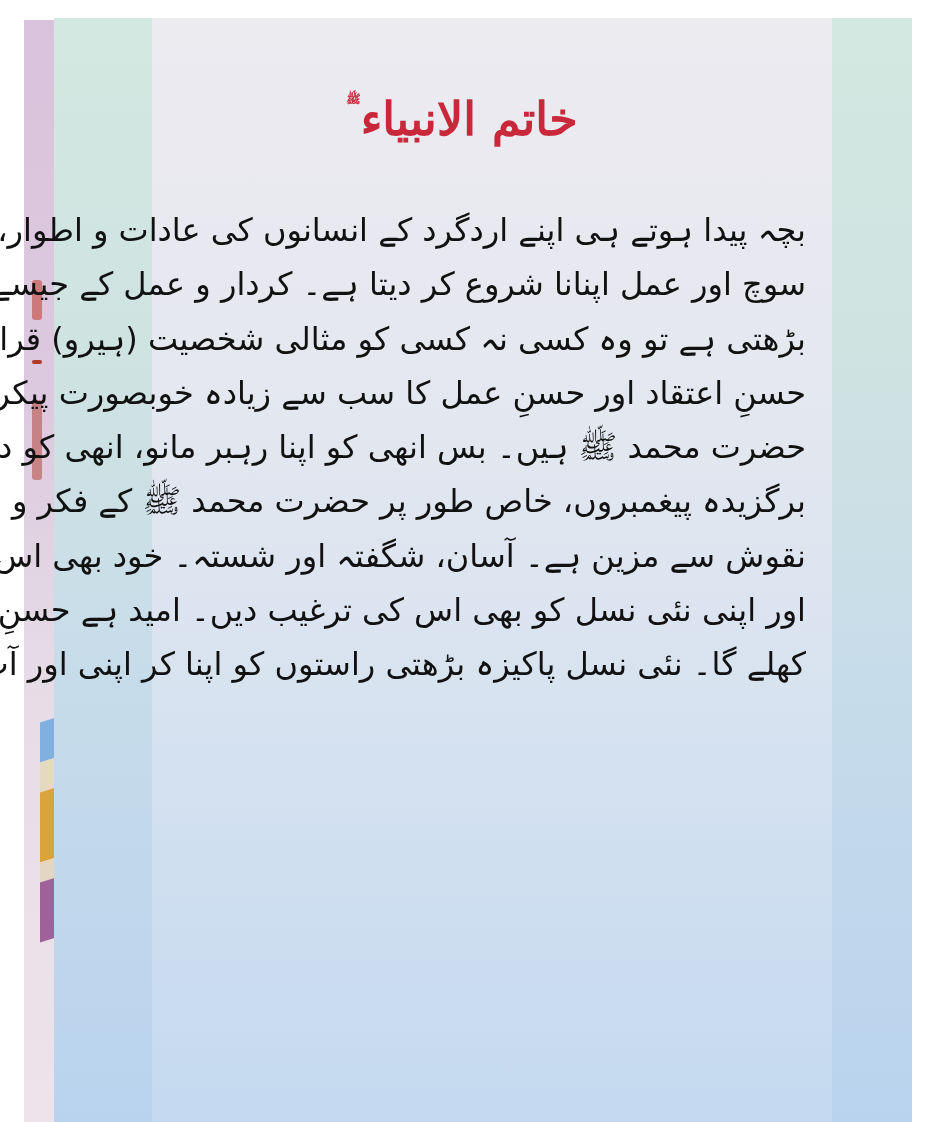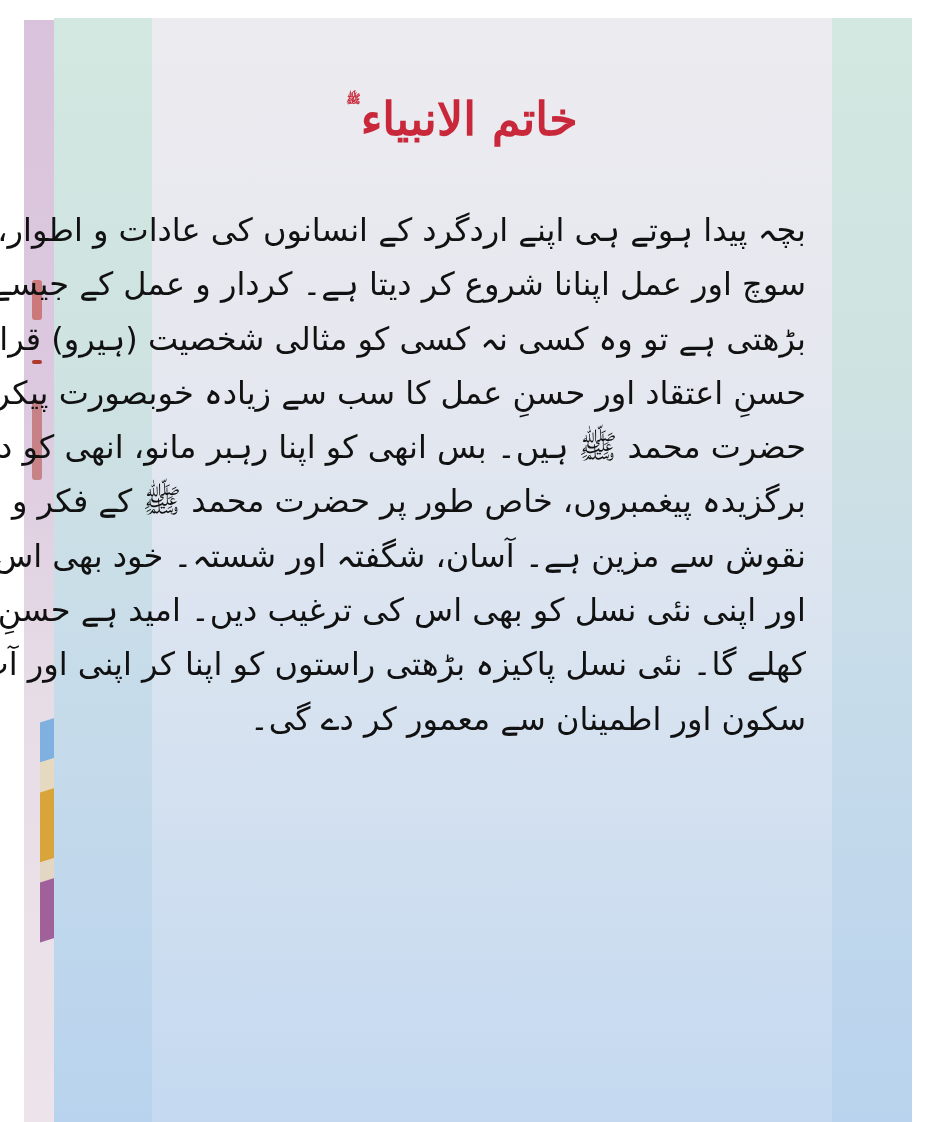--- a/index.html
+++ b/index.html
@@ -64,14 +64,13 @@
 <div class="body-text">
   <span class="line">بچہ پیدا ہوتے ہی اپنے اردگرد کے انسانوں کی عادات و اطوار، زبان،</span>
   <span class="line">سوچ اور عمل اپنانا شروع کر دیتا ہے۔ کردار و عمل کے جیسے نمونے اس کے</span>
   <span class="line">بڑھتی ہے تو وہ کسی نہ کسی کو مثالی شخصیت (ہیرو) قرار دے کر اس کے</span>
   <span class="line">حسنِ اعتقاد اور حسنِ عمل کا سب سے زیادہ خوبصورت پیکر امام کامرانی</span>
   <span class="line">حضرت محمد ﷺ ہیں۔ بس انھی کو اپنا رہبر مانو، انھی کو دیکھو، انھی کی سیرت</span>
   <span class="line">برگزیدہ پیغمبروں، خاص طور پر حضرت محمد ﷺ کے فکر و عمل کے درخشاں</span>
   <span class="line">نقوش سے مزین ہے۔ آسان، شگفتہ اور شستہ۔ خود بھی اس کا مطالعہ کریں</span>
   <span class="line">اور اپنی نئی نسل کو بھی اس کی ترغیب دیں۔ امید ہے حسنِ فکر و عمل کا گلشن</span>
   <span class="line">کھلے گا۔ نئی نسل پاکیزہ بڑھتی راستوں کو اپنا کر اپنی اور آپ کی زندگیوں کو</span>
-  <span class="line last">سکون اور اطمینان سے معمور کر دے گی۔</span>
 </div>
 
 </body></html>

